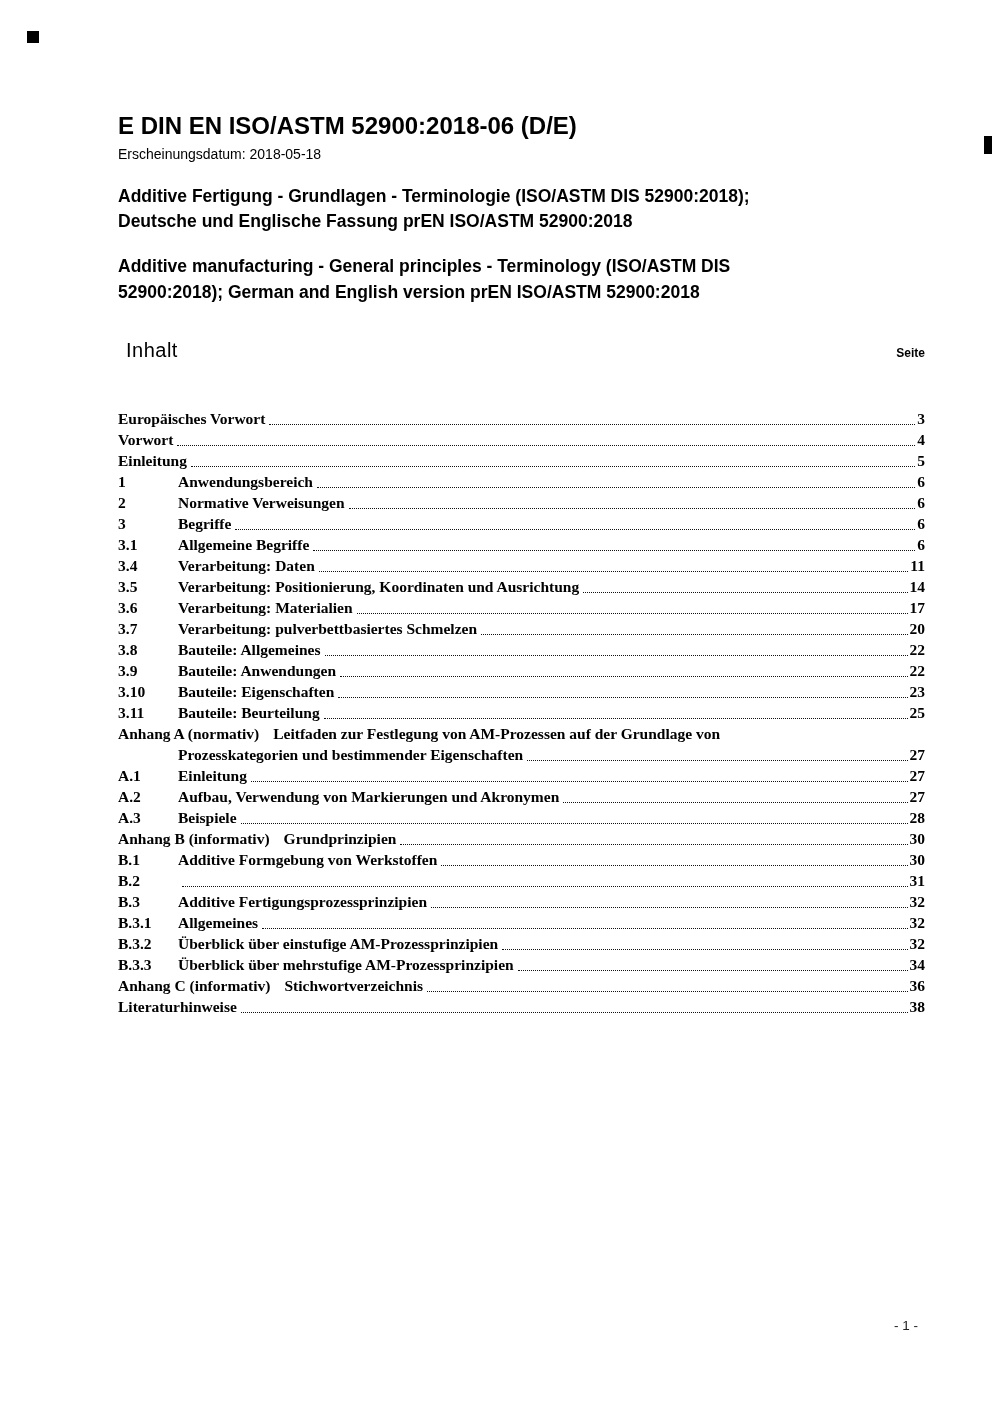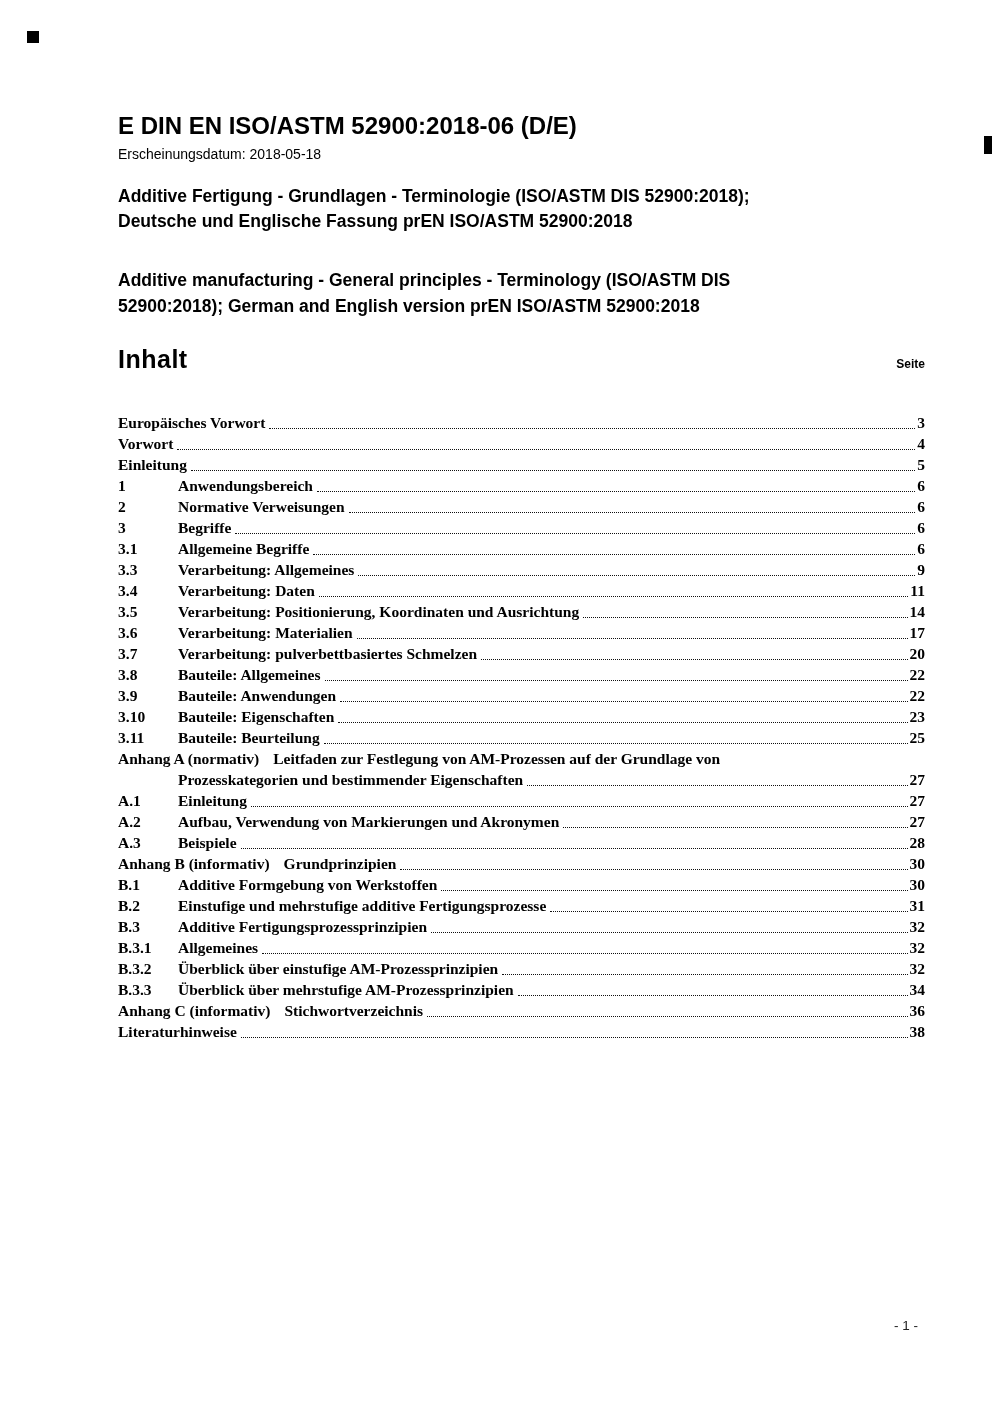--- a/index.html
+++ b/index.html
@@ -18,27 +18,27 @@
   }
   .doc-number {
     font-size: 24px; font-weight: bold; margin: 0; line-height: 1.15;
   }
   .pub-date { font-size: 14px; margin-top: 6px; }
   .doc-title {
     font-size: 17.5px; font-weight: bold; line-height: 1.45;
     white-space: pre-line;
   }
   .doc-title.de { margin-top: 22px; }
-  .doc-title.en { margin-top: 34px; }
+  .doc-title.en { margin-top: 20px; }
 
   .toc-head {
     display: flex; justify-content: space-between; align-items: baseline;
     margin-top: 26px;
   }
-  .toc-heading { font-size: 25px; font-weight: bold; margin: 0; letter-spacing: 0.5px; }
+  .toc-heading { font-size: 20px; font-weight: normal; margin: 8px; letter-spacing: 0.5px; }
   .toc-page-label { font-size: 12px; font-weight: bold; }
 
   .toc-list {
     margin-top: 38px;
     font-family: Liberation Serif, serif;
     font-weight: bold;
     font-size: 15.5px;
   }
   .toc-row.gap { }
   .toc-line { display: flex; align-items: flex-end; line-height: 21px; }
@@ -134,28 +134,20 @@
       <div class="toc-row">
         <div class="toc-line">
           <span class="toc-num">3.1</span>
           <span class="toc-title">Allgemeine Begriffe</span>
           <span class="toc-leader"></span>
           <span class="toc-page">6</span>
         </div>
       </div>
       <div class="toc-row">
         <div class="toc-line">
-          <span class="toc-num">3.3</span>
-          <span class="toc-title">Verarbeitung: Allgemeines</span>
-          <span class="toc-leader"></span>
-          <span class="toc-page">9</span>
-        </div>
-      </div>
-      <div class="toc-row">
-        <div class="toc-line">
           <span class="toc-num">3.4</span>
           <span class="toc-title">Verarbeitung: Daten</span>
           <span class="toc-leader"></span>
           <span class="toc-page">11</span>
         </div>
       </div>
       <div class="toc-row">
         <div class="toc-line">
           <span class="toc-num">3.5</span>
           <span class="toc-title">Verarbeitung: Positionierung, Koordinaten und Ausrichtung</span>
@@ -258,21 +250,20 @@
         <div class="toc-line">
           <span class="toc-num">B.1</span>
           <span class="toc-title">Additive Formgebung von Werkstoffen</span>
           <span class="toc-leader"></span>
           <span class="toc-page">30</span>
         </div>
       </div>
       <div class="toc-row">
         <div class="toc-line">
           <span class="toc-num">B.2</span>
-          <span class="toc-title">Einstufige und mehrstufige additive Fertigungsprozesse</span>
           <span class="toc-leader"></span>
           <span class="toc-page">31</span>
         </div>
       </div>
       <div class="toc-row">
         <div class="toc-line">
           <span class="toc-num">B.3</span>
           <span class="toc-title">Additive Fertigungsprozessprinzipien</span>
           <span class="toc-leader"></span>
           <span class="toc-page">32</span>

